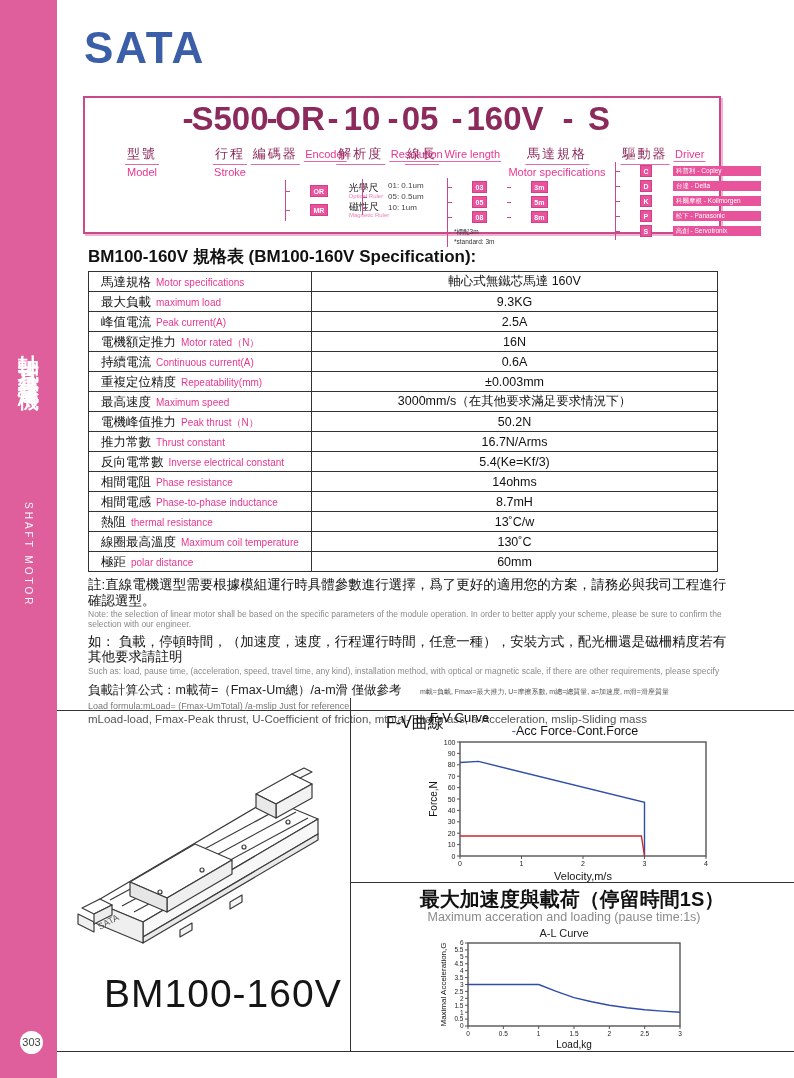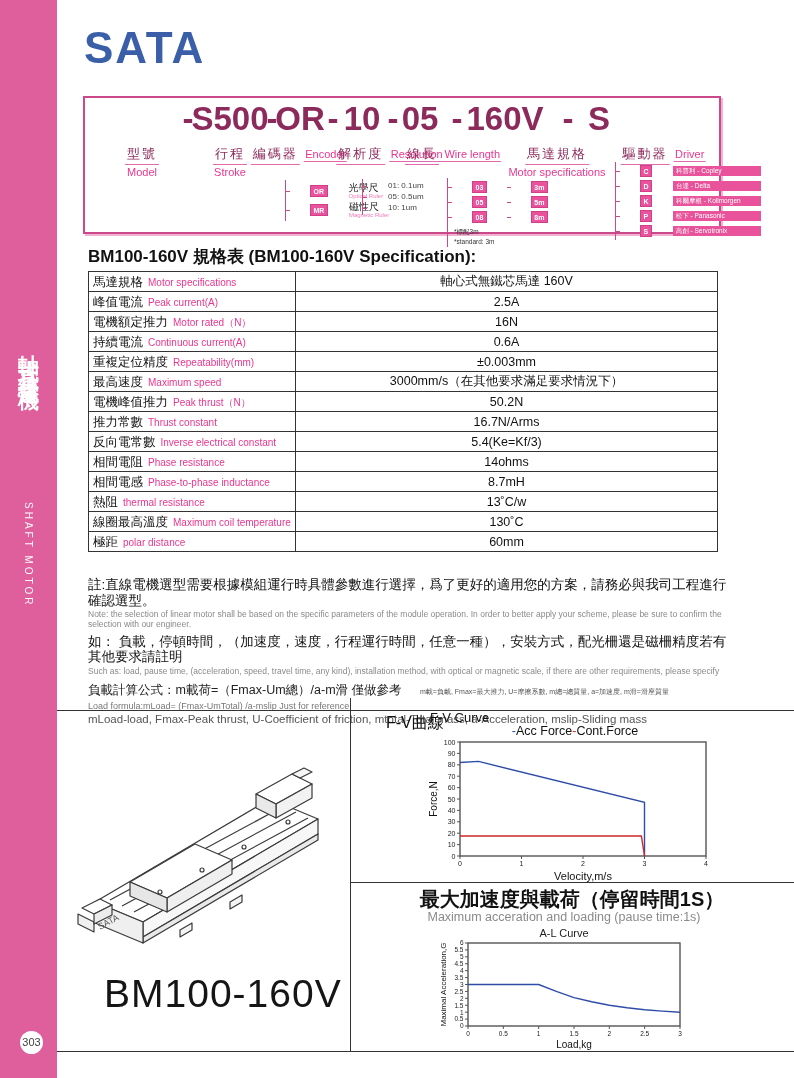--- a/index.html
+++ b/index.html
@@ -36,21 +36,21 @@
   .enc-en{font-size:6px;color:#ef7ab8;display:block;margin-top:0;}
   .res-txt{font-size:8px;color:#444;line-height:1;margin-left:1px;white-space:nowrap;}
   .wire-dash{width:4px;height:1px;background:#c9498b;margin:0 1px;flex:none;}
   .wire-notes{font-size:6.5px;color:#333;margin-top:4px;margin-left:6px;line-height:1.5;}
   .dbar{background:#e8539b;color:#fff;font-size:6.5px;padding:2px 3px;line-height:1;
         width:82px;margin-left:2px;white-space:nowrap;overflow:hidden;}
   
   .spec-title{position:absolute;left:88px;top:245px;font-size:17px;font-weight:bold;color:#111;}
   table.spec{position:absolute;left:88px;top:271px;width:630px;border-collapse:collapse;
         border:1.5px solid #222;table-layout:fixed;}
-  table.spec td{border:1px solid #333;height:18px;padding:0 4px;vertical-align:middle;}
+  table.spec td{border:1px solid #333;height:18px;padding:0 12px;vertical-align:middle;}
   td.c1{width:198px;}
   td.c2{text-align:center;font-size:12.5px;color:#111;}
   .cn{font-size:12.5px;color:#111;}
   .en{font-size:10px;color:#e8368f;margin-left:5px;}
   
   .notes{position:absolute;left:88px;top:577px;width:650px;line-height:1.15;}
   .n-cn{font-size:13.5px;color:#111;margin-bottom:2px;}
   .n-en{font-size:8.5px;color:#8a8a8a;margin-bottom:4px;}
   .n-formula{font-size:12.5px;color:#222;}
   .n-formula-legend{font-size:7px;color:#555;margin-left:14px;}
@@ -202,20 +202,24 @@
       </div>
     </div>
   </div>
 
   <div class="spec-title">BM100-160V 規格表 (BM100-160V  Specification):</div>
   <table class="spec">
     <tbody>
       <tr>
           <td class="c1"><span class="cn">馬達規格</span><span class="en">Motor specifications</span></td>
           <td class="c2">軸心式無鐵芯馬達 160V</td>
+        </tr>
+      <tr>
+          <td class="c1"><span class="cn">最大負載</span><span class="en">maximum load</span></td>
+          <td class="c2">9.3KG</td>
         </tr>
       <tr>
           <td class="c1"><span class="cn">峰值電流</span><span class="en">Peak current(A)</span></td>
           <td class="c2">2.5A</td>
         </tr>
       <tr>
           <td class="c1"><span class="cn">電機額定推力</span><span class="en">Motor rated（N）</span></td>
           <td class="c2">16N</td>
         </tr>
       <tr>

